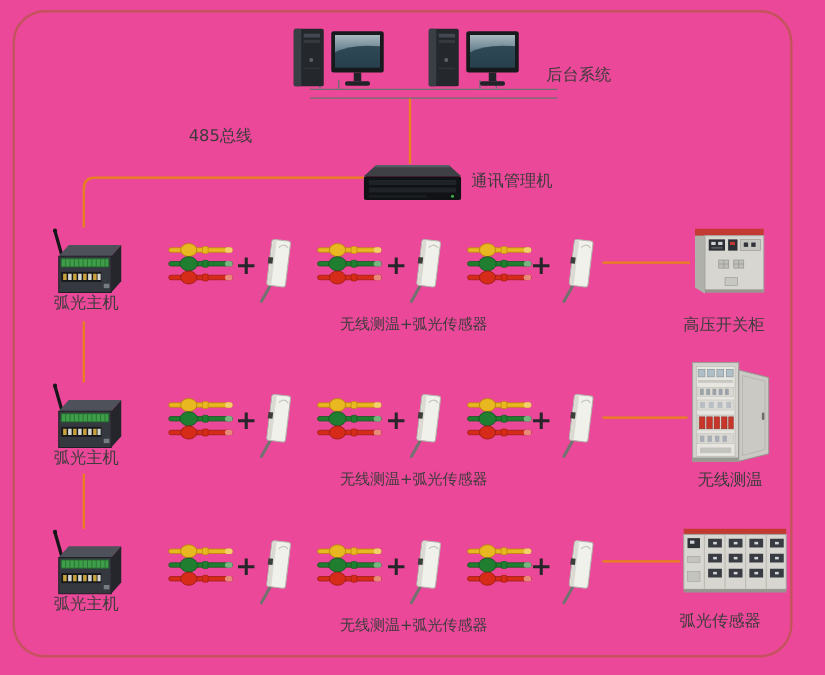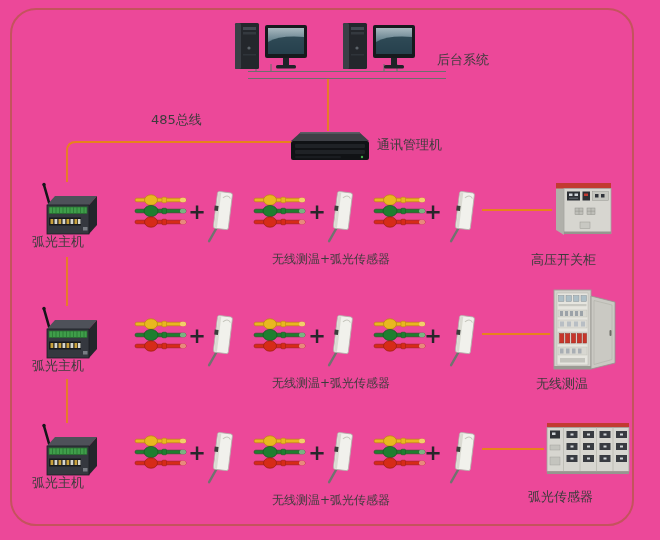--- a/index.html
+++ b/index.html
@@ -5,32 +5,32 @@
   html,body{margin:0;padding:0;background:#fff;}
   body{width:660px;height:540px;overflow:hidden;font-family:"DejaVu Sans","Liberation Sans",sans-serif;}
   .canvas{position:relative;width:660px;height:540px;background:#ec4899;}
   .frame{position:absolute;left:10px;top:8px;width:620px;height:514px;border:2px solid #c4535d;border-radius:26px;}
   .lines{position:absolute;left:0;top:0;}
   .dev{position:absolute;}
   .lbl{position:absolute;color:#3c3c3c;font-size:13px;white-space:nowrap;}
   .row{position:absolute;left:0;width:660px;height:132px;}
   .row1{top:180px}.row2{top:304px}.row3{top:421px}
   .host-svg{left:35px;top:0;width:64px;height:58px;}
-  .host-lbl{left:32px;top:53px;width:74px;}
+  .host-lbl{left:32px;top:53px;width:74px;text-align:center;}
   .tg{top:14px;width:54px;height:36px;}
   .tg1{left:134px}.tg2{left:253px}.tg3{left:373px}
   .plus{position:absolute;top:21px;width:20px;text-align:center;font-size:21px;line-height:22px;font-weight:bold;color:#26262a;}
   .p1{left:187px}.p2{left:307px}.p3{left:423px}
   .as{top:6px;width:30px;height:58px;}
   .as1{left:207px}.as2{left:327px}.as3{left:449px}
   .caption{left:215px;top:71px;width:175px;text-align:right;font-size:12px;}
   .cab1{left:553px;top:0;width:62px;height:58px;}
   .cab2{left:551px;top:-17px;width:68px;height:86px;}
   .cab3{left:545px;top:-2px;width:86px;height:60px;}
-  .cab-lbl{width:96px;text-align:left;}
+  .cab-lbl{width:96px;text-align:center;}
   .cl1{left:531px;top:71px}.cl2{left:536px;top:71px}.cl3{left:528px;top:67px}
 </style>
 </head>
 <body>
 
 <svg width="0" height="0" style="position:absolute" aria-hidden="true">
   <defs>
     <linearGradient id="grad-screen" x1="0" y1="0" x2="0" y2="1">
       <stop offset="0" stop-color="#a8b8bf"></stop>
       <stop offset="0.45" stop-color="#6a8591"></stop>
@@ -227,21 +227,21 @@
     </svg>
   <svg class="dev" style="left:340px;top:20px;width:78px;height:56px">
       <use href="#sym-ws"></use>
     </svg>
   <div class="lbl" style="left:437px;top:51px">后台系统</div>
 
   <svg class="dev" style="left:291px;top:129px;width:78px;height:34px">
       <use href="#sym-server"></use>
     </svg>
   <div class="lbl" style="left:377px;top:136px">通讯管理机</div>
-  <div class="lbl" style="left:151px;top:111px">485总线</div>
+  <div class="lbl" style="left:151px;top:100px">485总线</div>
 
   <div class="row row1">
     <svg class="dev host-svg">
         <use href="#sym-archost"></use>
       </svg>
     <div class="lbl host-lbl">弧光主机</div>
     <svg class="dev tg tg1">
         <use href="#sym-temps"></use>
       </svg>
     <div class="plus p1">+</div>

